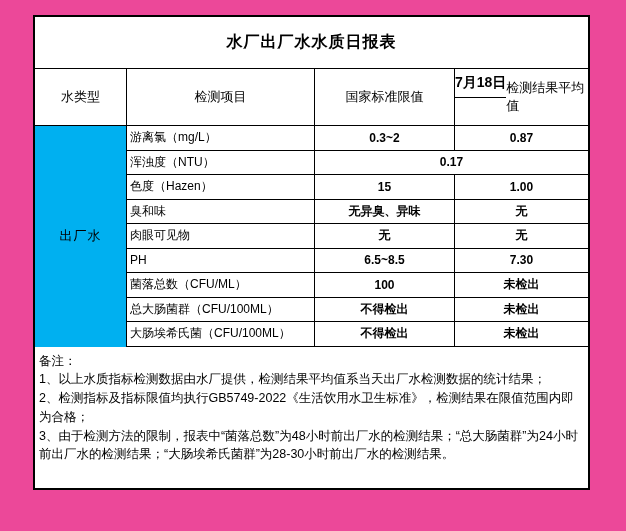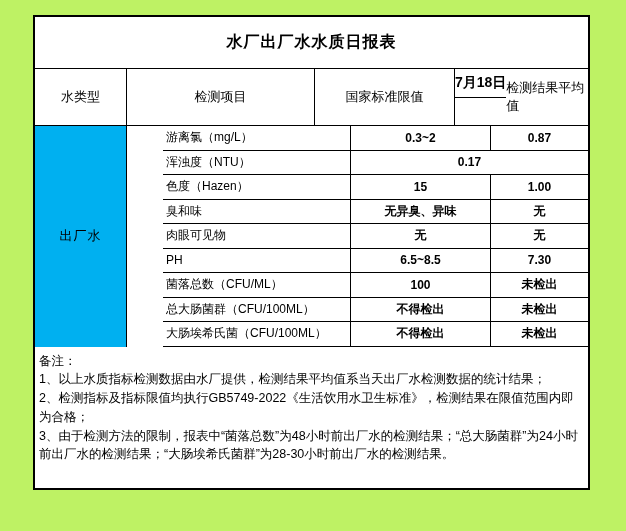--- a/index.html
+++ b/index.html
@@ -2,21 +2,21 @@
 <html><head>
 <meta charset="utf-8">
 <style>
   html, body { margin: 0; padding: 0; }
   body {
     width: 626px; height: 531px;
     background: #ffffff;
     font-family: "Liberation Sans", "DejaVu Sans", sans-serif;
     color: #000000;
   }
-  .page { position: relative; width: 626px; height: 531px; background: #bef264; overflow: hidden; }
+  .page { position: relative; width: 626px; height: 531px; background: #ec4899; overflow: hidden; }
 
   .report {
     position: absolute; left: 33px; top: 15px; width: 557px;
     border: 2px solid #000; box-sizing: border-box;
     background: #ffffff;
   }
 
   .title-row {
     height: 52px; box-sizing: border-box; border-bottom: 1px solid #000;
     display: flex; align-items: center; justify-content: center;
@@ -44,21 +44,21 @@
     font-size: 13px;
   }
 
   .body-row { display: flex; }
   .watertype-cell {
     width: 92px; box-sizing: border-box; border-right: 1px solid #000;
     background: #00B0F0;
     display: flex; align-items: center; justify-content: center;
     font-size: 13px; letter-spacing: 1px;
   }
-  .data-rows { flex: 1; display: flex; flex-direction: column; padding-left: 36px; }
+  .data-rows { flex: 1; display: flex; flex-direction: column; }
   .drow { display: flex; height: 24.5px; box-sizing: border-box; border-bottom: 1px solid #000; }
   .cell-item {
     width: 188px; box-sizing: border-box; border-right: 1px solid #000;
     display: flex; align-items: center; padding-left: 3px;
     font-size: 12px; white-space: nowrap; overflow: hidden;
   }
   .cell-limit {
     width: 140px; box-sizing: border-box; border-right: 1px solid #000;
     display: flex; align-items: center; justify-content: center;
     font-size: 12px; font-weight: bold;

